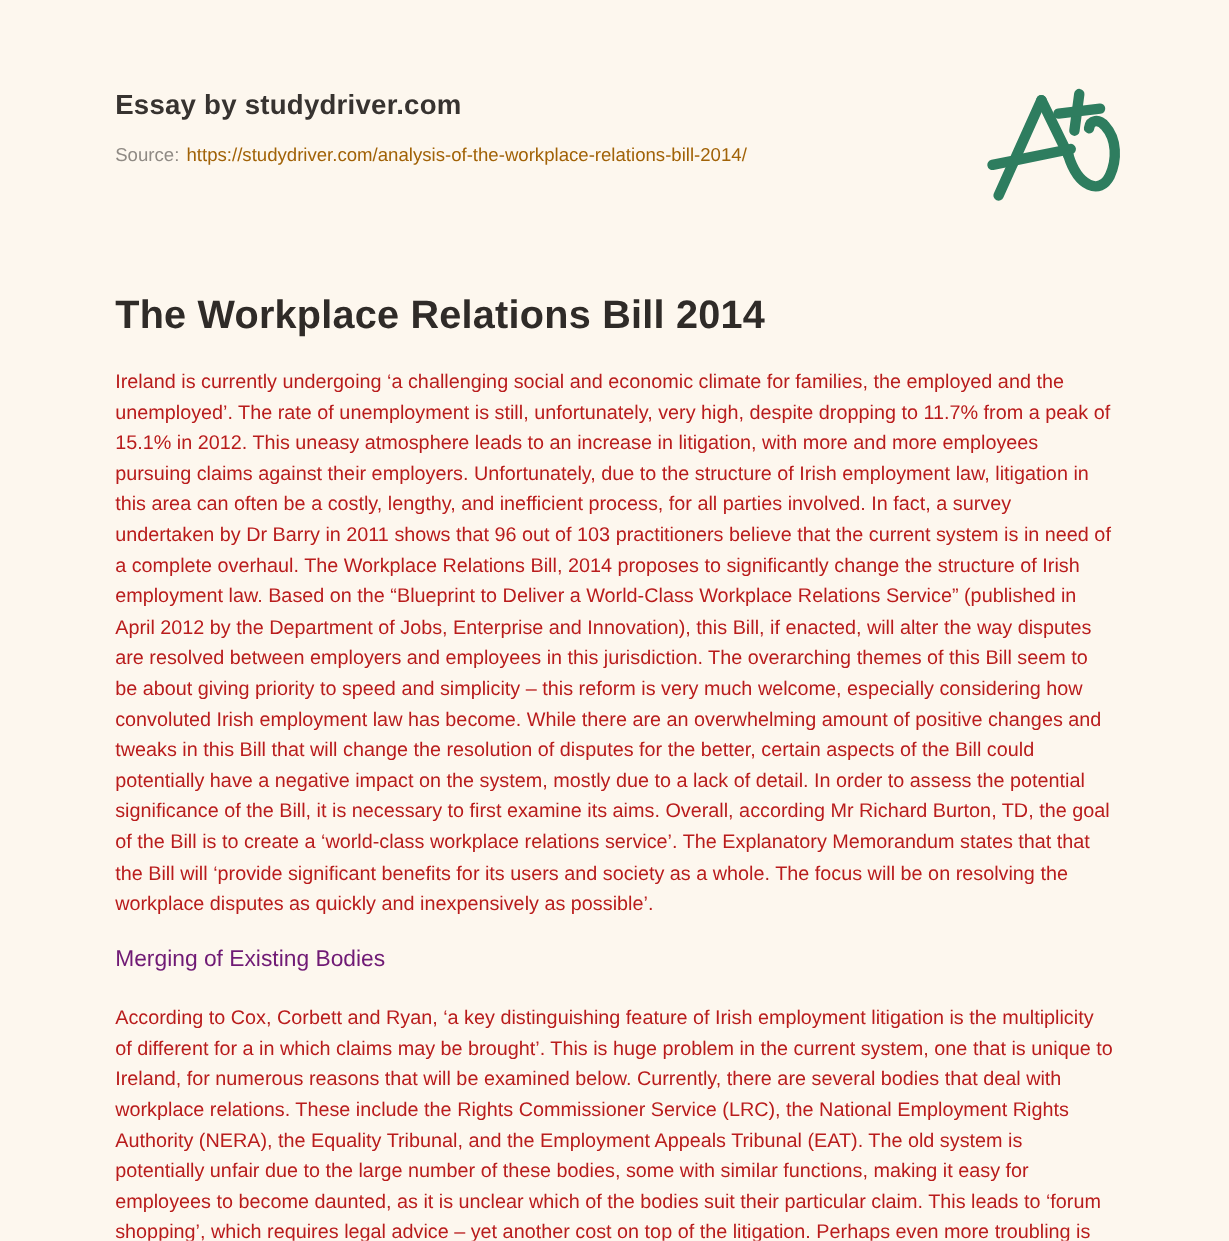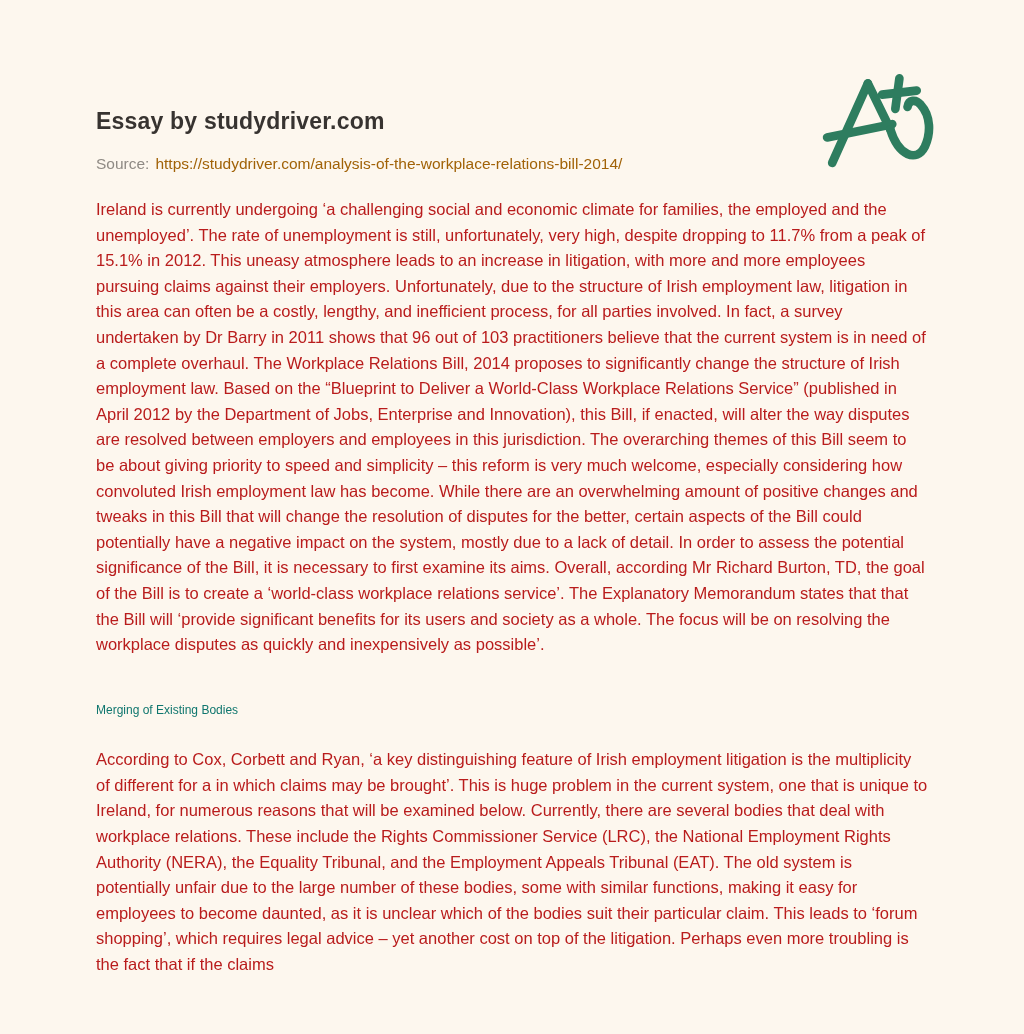--- a/index.html
+++ b/index.html
@@ -9,21 +9,21 @@
     height: 1034px;
     overflow: hidden;
     background: #fdf7ee;
     font-family: "Liberation Sans", sans-serif;
     color: #56514d;
     position: relative;
   }
   .page { padding: 0 96px; position: relative; }
 
   .byline {
-    padding-top: 108px;
+    padding-top: 74px;
     font-size: 23px;
     font-weight: 700;
     color: #373330;
     letter-spacing: 0.2px;
   }
   .source-row {
     margin-top: 20px;
     font-size: 15.5px;
   }
   .source-label { color: #8f8a84; margin-right: 6px; text-align: right; }
@@ -47,24 +47,24 @@
     letter-spacing: 0.2px;
   }
   p.body-text {
     margin: 24px 0 0 0;
     font-size: 16.5px;
     line-height: 25.6px;
     max-width: 838px;
     color: #b91c1c;
   }
   p.section-heading {
-    margin: 40px 0 0 0;
-    font-size: 12px;
+    margin: 20px 0 0 0;
+    font-size: 19px;
     line-height: 25.6px;
-    color: #0f766e;
+    color: #701a75;
   }
 </style>
 </head>
 <body>
 
 <div class="page">
 
   <header>
     <div class="byline">Essay by studydriver.com</div>
 
@@ -86,20 +86,21 @@
 
           <path d="M77,20 L73,50"></path>
 
           <path d="M60,36 L94,32"></path>
         </g>
       </svg>
     </div>
   </header>
 
   <main>
+    <h1 class="essay-title">The Workplace Relations Bill 2014</h1>
 
     <p class="body-text">Ireland is currently undergoing ‘a challenging social and economic climate for families, the employed and the unemployed’. The rate of unemployment is still, unfortunately, very high, despite dropping to 11.7% from a peak of 15.1% in 2012. This uneasy atmosphere leads to an increase in litigation, with more and more employees pursuing claims against their employers. Unfortunately, due to the structure of Irish employment law, litigation in this area can often be a costly, lengthy, and inefficient process, for all parties involved. In fact, a survey undertaken by Dr Barry in 2011 shows that 96 out of 103 practitioners believe that the current system is in need of a complete overhaul. The Workplace Relations Bill, 2014 proposes to significantly change the structure of Irish employment law. Based on the “Blueprint to Deliver a World-Class Workplace Relations Service” (published in April 2012 by the Department of Jobs, Enterprise and Innovation), this Bill, if enacted, will alter the way disputes are resolved between employers and employees in this jurisdiction. The overarching themes of this Bill seem to be about giving priority to speed and simplicity – this reform is very much welcome, especially considering how convoluted Irish employment law has become. While there are an overwhelming amount of positive changes and tweaks in this Bill that will change the resolution of disputes for the better, certain aspects of the Bill could potentially have a negative impact on the system, mostly due to a lack of detail. In order to assess the potential significance of the Bill, it is necessary to first examine its aims. Overall, according Mr Richard Burton, TD, the goal of the Bill is to create a ‘world-class workplace relations service’. The Explanatory Memorandum states that that the Bill will ‘provide significant benefits for its users and society as a whole. The focus will be on resolving the workplace disputes as quickly and inexpensively as possible’.</p>
 
     <p class="section-heading">Merging of Existing Bodies</p>
 
     <p class="body-text">According to Cox, Corbett and Ryan, ‘a key distinguishing feature of Irish employment litigation is the multiplicity of different for a in which claims may be brought’. This is huge problem in the current system, one that is unique to Ireland, for numerous reasons that will be examined below. Currently, there are several bodies that deal with workplace relations. These include the Rights Commissioner Service (LRC), the National Employment Rights Authority (NERA), the Equality Tribunal, and the Employment Appeals Tribunal (EAT). The old system is potentially unfair due to the large number of these bodies, some with similar functions, making it easy for employees to become daunted, as it is unclear which of the bodies suit their particular claim. This leads to ‘forum shopping’, which requires legal advice – yet another cost on top of the litigation. Perhaps even more troubling is the fact that if the claims</p>
   </main>
 
 </div>
 

